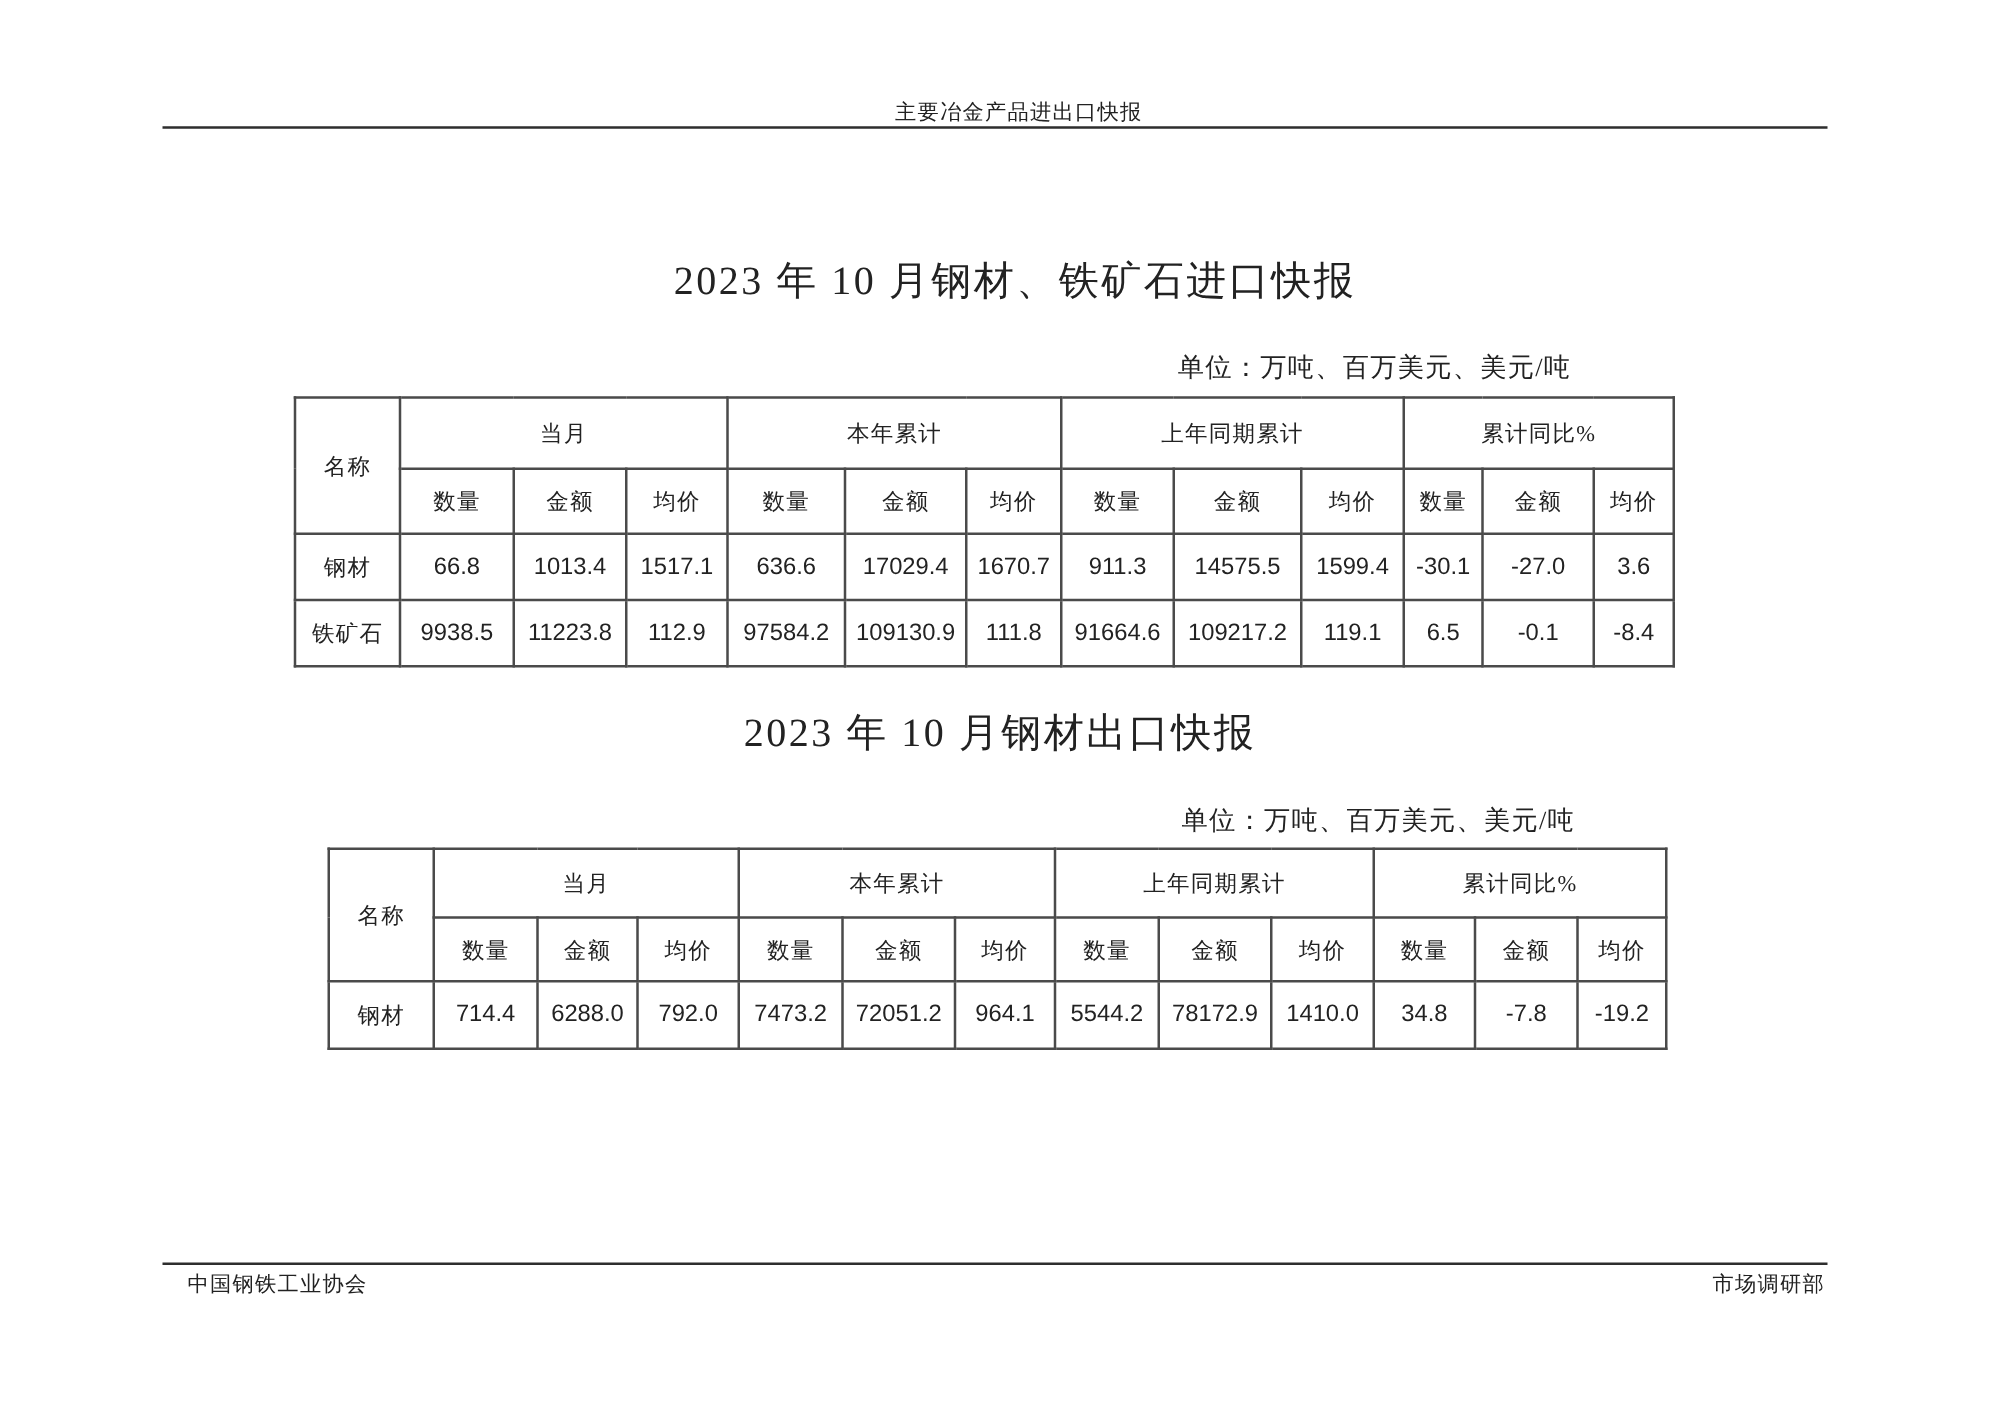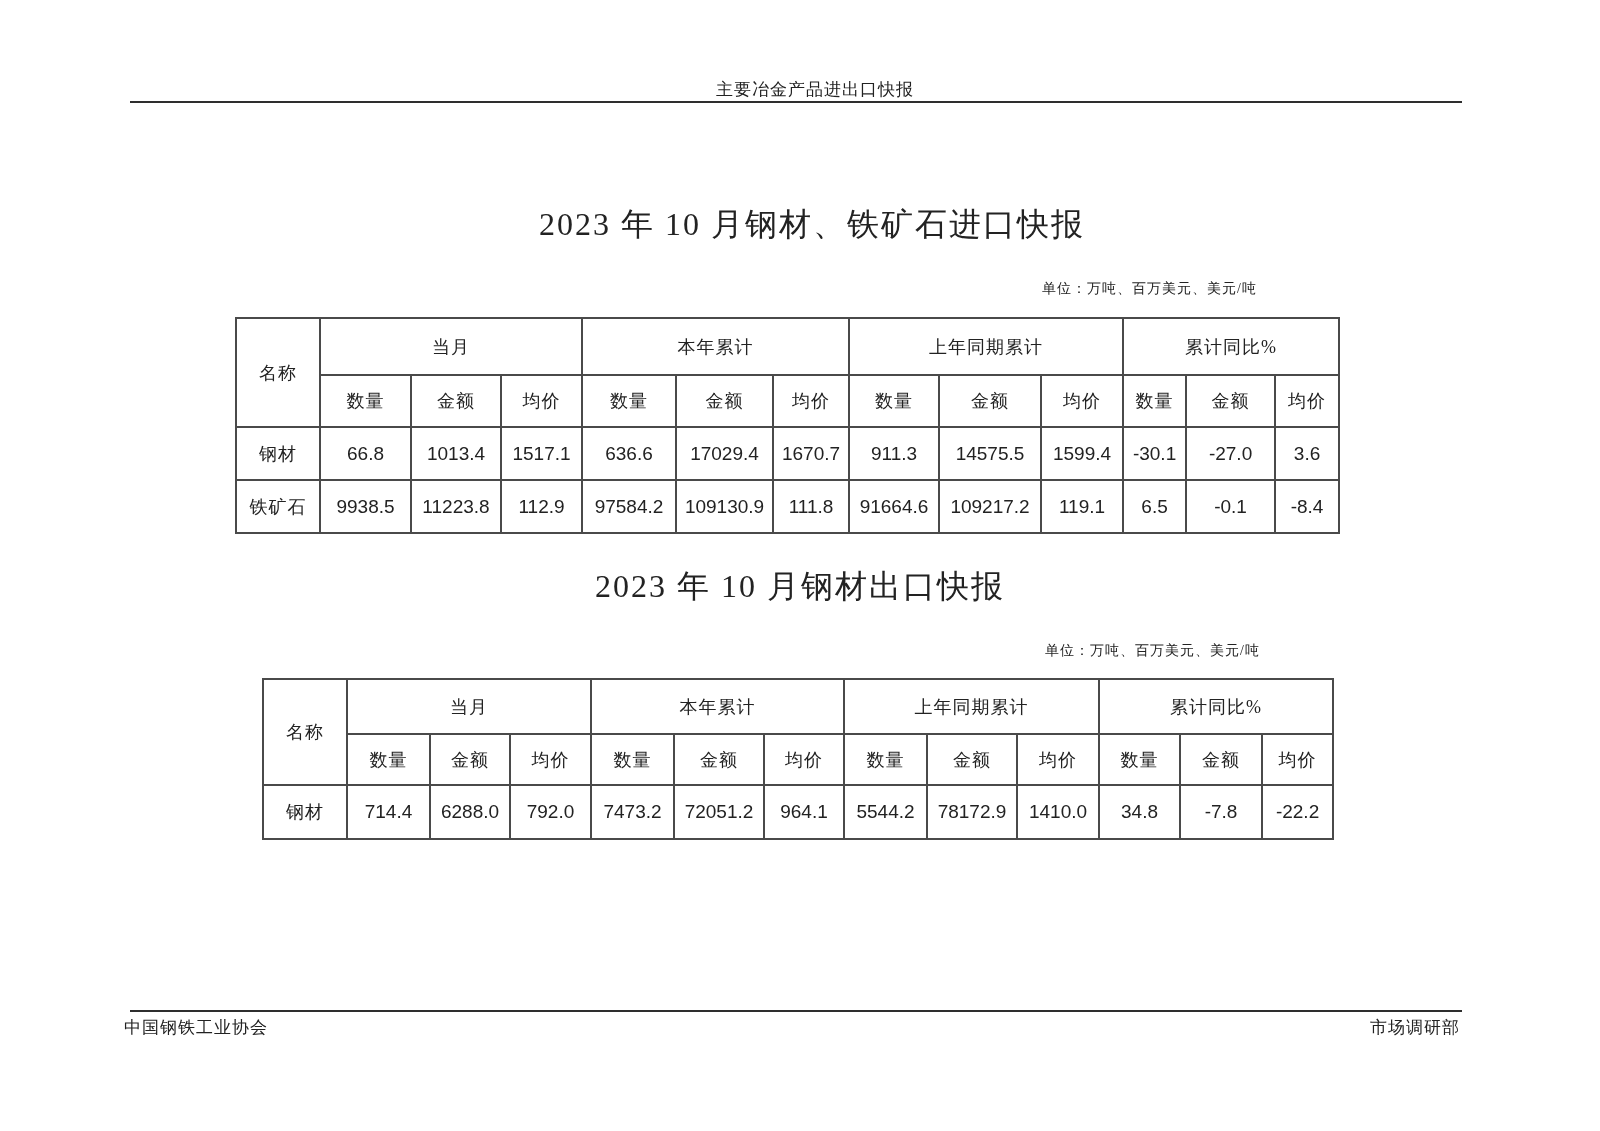--- a/index.html
+++ b/index.html
@@ -22,21 +22,21 @@
   .header-rule { top: 101px; }
   .footer-rule { top: 1010px; }
   .section-title {
     position: absolute; left: 0; width: 100%;
     text-align: center; font-size: 32px; letter-spacing: 2px;
     font-family: "Liberation Serif", "DejaVu Serif", serif;
   }
   .title-import { top: 203px; margin-left: 12px; }
   .title-export { top: 565px; }
   .unit-note {
-    position: absolute; font-size: 14px; letter-spacing: 1px;
+    position: absolute; font-size: 21px; letter-spacing: 1px;
   }
   .unit-import { top: 280px; right: 343px; }
   .unit-export { top: 642px; right: 340px; }
   table {
     position: absolute;
     border-collapse: collapse; table-layout: fixed;
     background: #ffffff;
   }
   .import-table { left: 235px; top: 317px; width: 1103px; }
   .export-table { left: 262px; top: 678px; width: 1070px; }
@@ -58,21 +58,21 @@
     font-family: "Liberation Serif", "DejaVu Serif", serif;
     font-size: 18px; letter-spacing: 1px;
   }
   .import-table .group-row { height: 57px; }
   .import-table .sub-row { height: 52px; }
   .import-table .data-row { height: 53px; }
   .export-table .group-row { height: 55px; }
   .export-table .sub-row { height: 51px; }
   .export-table .data-row { height: 54px; }
   .footer-text { position: absolute; top: 1016px; font-size: 17px; letter-spacing: 1px; }
-  .footer-left { left: 124px; }
+  .footer-left { left: 150px; }
   .footer-right { right: 140px; }
 </style>
 </head>
 <body>
 
 <div class="running-header">主要冶金产品进出口快报</div>
 <div class="rule header-rule"></div>
 
 <div class="section-title title-import">2023 年 10 月钢材、铁矿石进口快报</div>
 <div class="unit-note unit-import">单位：万吨、百万美元、美元/吨</div>
@@ -195,20 +195,20 @@
     <td>6288.0</td>
     <td>792.0</td>
     <td>7473.2</td>
     <td>72051.2</td>
     <td>964.1</td>
     <td>5544.2</td>
     <td>78172.9</td>
     <td>1410.0</td>
     <td>34.8</td>
     <td>-7.8</td>
-    <td>-22.2</td>
+    <td>-19.2</td>
   </tr>
 </tbody>
   </table>
 
 <div class="rule footer-rule"></div>
 <div class="footer-text footer-left">中国钢铁工业协会</div>
 <div class="footer-text footer-right">市场调研部</div>
 
 </body></html>

